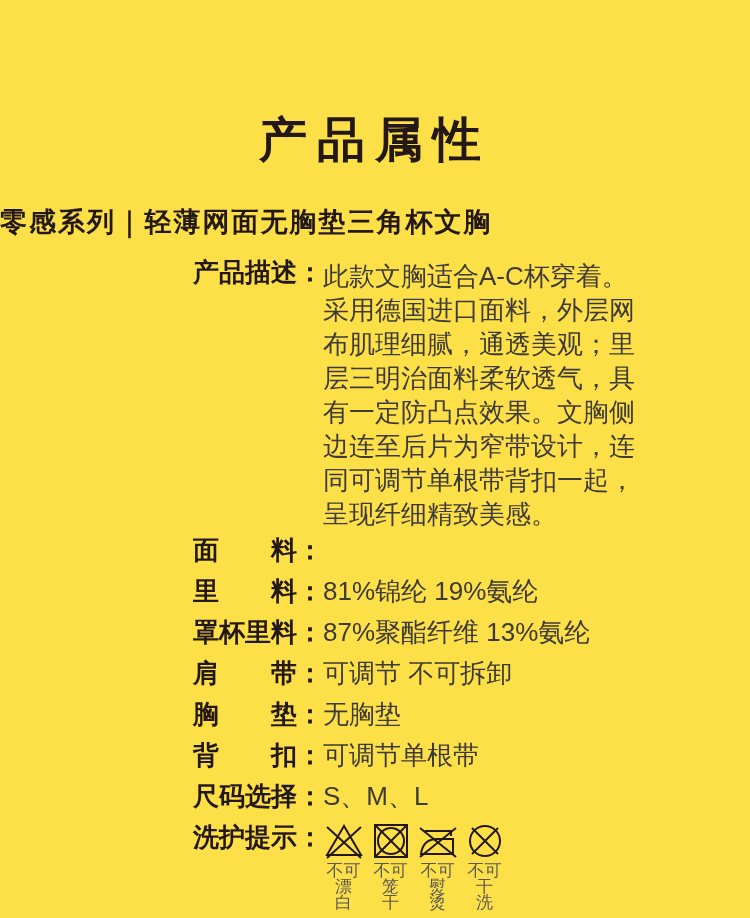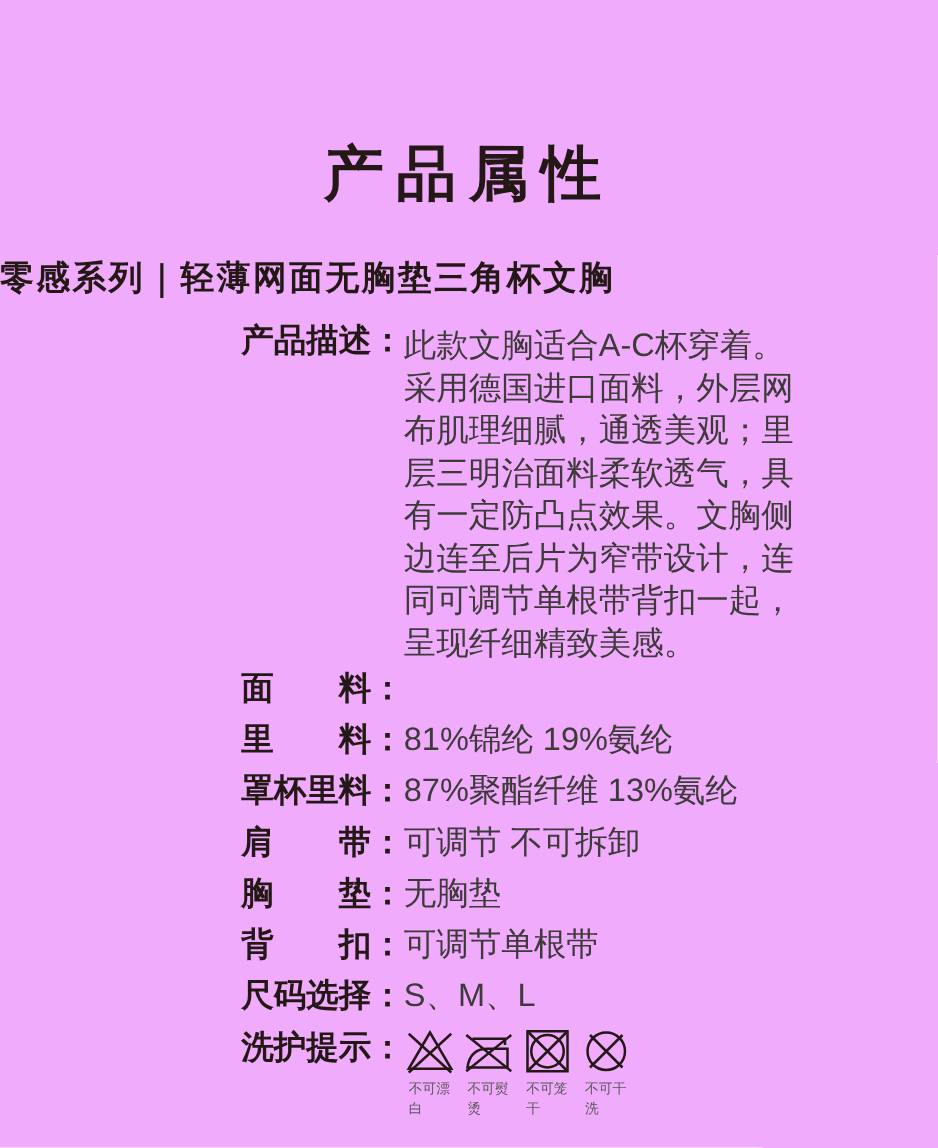--- a/index.html
+++ b/index.html
@@ -1,20 +1,20 @@
 <!DOCTYPE html>
 <html><head>
 <meta charset="utf-8">
 <style>
   * { margin:0; padding:0; box-sizing:border-box; }
   html,body { background:#ffffff; }
   .page {
     position:relative;
     width:750px; height:918px;
-    background:#f0abfc;
+    background:#fde047;
     overflow:hidden;
     font-family:"Liberation Sans","DejaVu Sans",sans-serif;
     color:#231815;
   }
   .title {
     padding-top:114px;
     text-align:center;
     font-size:48px;
     line-height:52px;
     font-weight:bold;
@@ -64,23 +64,24 @@
     width:41px;
     display:flex;
     flex-direction:column;
     align-items:center;
   }
   .care-item svg { display:block; }
   .care-glyph { stroke:#231815; stroke-width:2; fill:none; }
   .care-glyph text { stroke:none; fill:#231815; font-size:14px; font-family:"Liberation Sans","DejaVu Sans",sans-serif; }
   .care-label {
     margin-top:3px;
-    font-size:11px;
+    font-size:17px;
     line-height:16px;
     color:#595757;
+    text-align:center;
     white-space:pre-line;
   }
 </style>
 </head>
 <body>
 
 <div class="page">
 
   <div class="title">产品属性</div>
 
@@ -170,42 +171,42 @@
             <polygon points="20,4 3,33 37,33"></polygon>
             <line x1="3" y1="5" x2="37" y2="36"></line>
             <line x1="37" y1="5" x2="3" y2="36"></line>
           </svg>
           <div class="care-label">不可漂
 白</div>
         </div>
 
         <div class="care-item">
           <svg class="care-glyph" width="40" height="38" viewBox="0 0 40 38">
+            <rect x="4" y="3" width="32" height="32"></rect>
+            <circle cx="20" cy="19" r="13"></circle>
+            <line x1="5" y1="4" x2="35" y2="34"></line>
+            <line x1="35" y1="4" x2="5" y2="34"></line>
+          </svg>
+          <div class="care-label">不可笼
+干</div>
+        </div>
+
+        <div class="care-item">
+          <svg class="care-glyph" width="40" height="38" viewBox="0 0 40 38">
             <polyline points="7,9 33,9 33,14"></polyline>
             <path d="M3 32 Q5 17 19 17 L35 17 L35 32 Z"></path>
             <line x1="2" y1="6" x2="38" y2="35"></line>
             <line x1="38" y1="6" x2="2" y2="35"></line>
           </svg>
           <div class="care-label">不可熨
 烫</div>
         </div>
 
         <div class="care-item">
           <svg class="care-glyph" width="40" height="38" viewBox="0 0 40 38">
-            <rect x="4" y="3" width="32" height="32"></rect>
-            <circle cx="20" cy="19" r="13"></circle>
-            <line x1="5" y1="4" x2="35" y2="34"></line>
-            <line x1="35" y1="4" x2="5" y2="34"></line>
-          </svg>
-          <div class="care-label">不可笼
-干</div>
-        </div>
-
-        <div class="care-item">
-          <svg class="care-glyph" width="40" height="38" viewBox="0 0 40 38">
             <circle cx="20" cy="19" r="15"></circle>
             <line x1="7" y1="6" x2="33" y2="32"></line>
             <line x1="33" y1="6" x2="7" y2="32"></line>
           </svg>
           <div class="care-label">不可干
 洗</div>
         </div>
 
 
 

